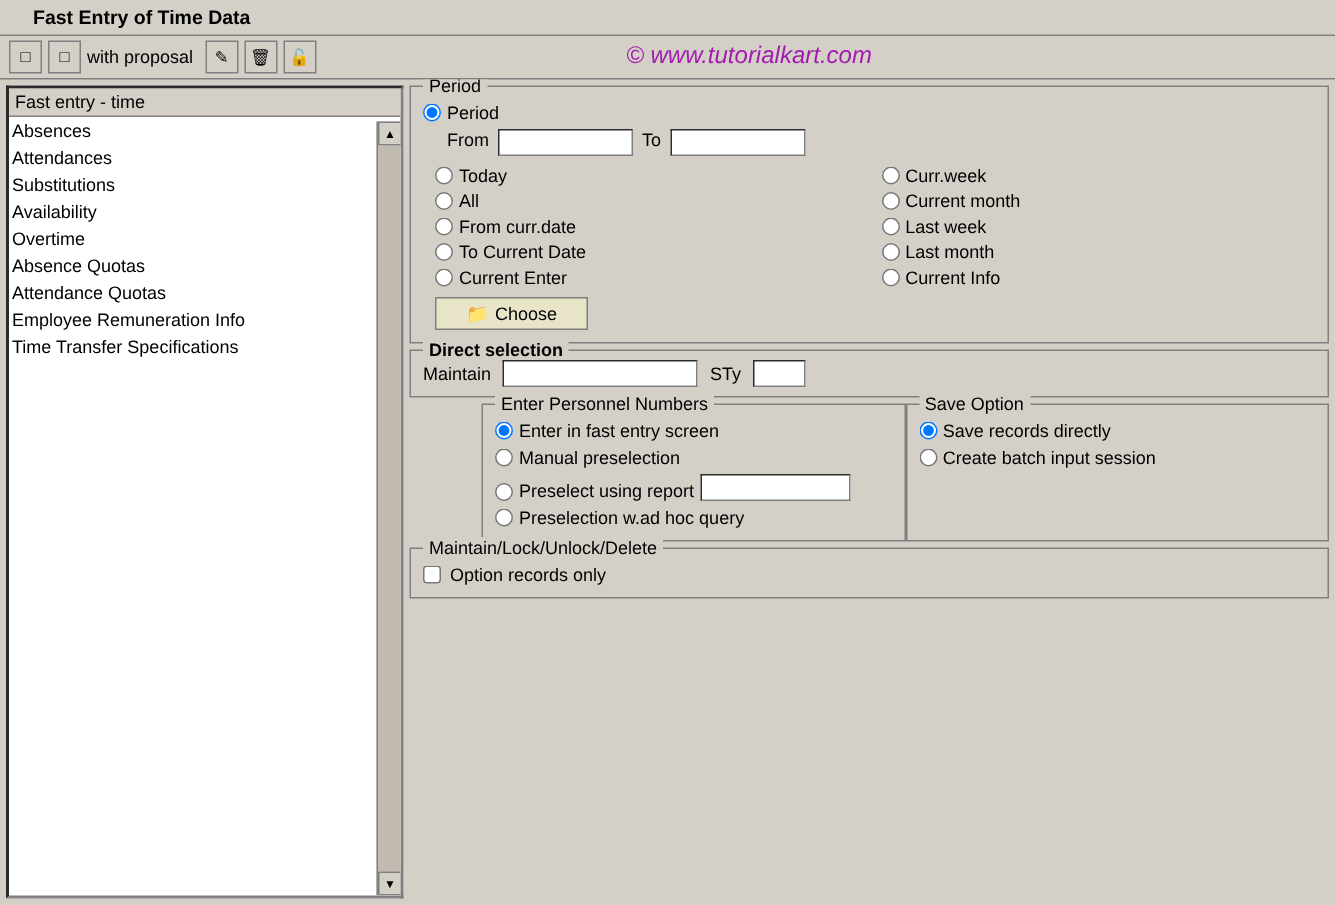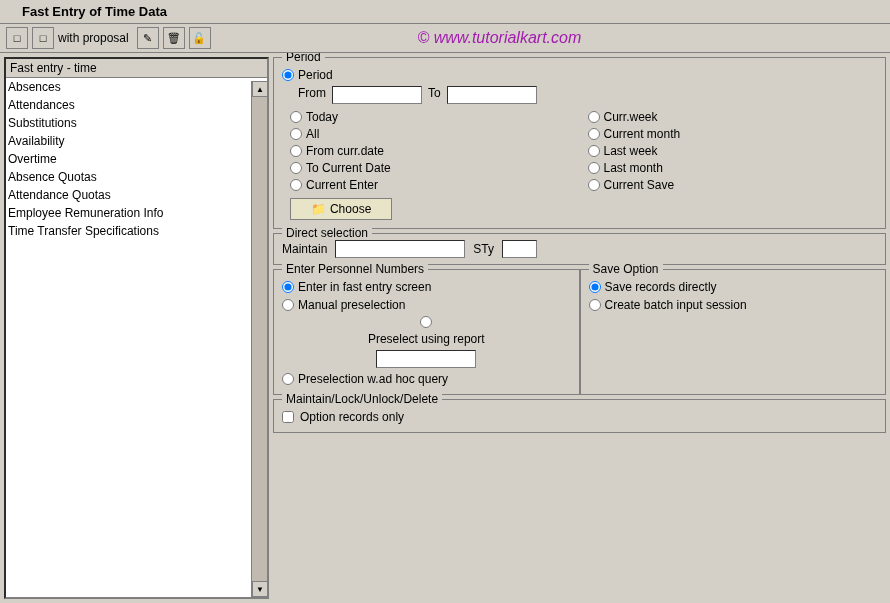--- a/index.html
+++ b/index.html
@@ -128,21 +128,21 @@
       background: #d4d0c8;
       position: relative;
     }
     .group-title {
       position: absolute;
       top: -8px;
       left: 8px;
       background: #d4d0c8;
       padding: 0 4px;
       font-size: 12px;
-      font-weight: normal;
+      font-weight: bold;
     }
     .group-content {
       padding: 10px 8px 8px 8px;
     }
 
     
     .period-box {
       border: 1px solid #808080;
       background: #d4d0c8;
       padding: 8px;
@@ -210,20 +210,21 @@
     .direct-row {
       display: flex;
       align-items: center;
       gap: 8px;
     }
 
     
     .personnel-save-row {
       display: flex;
       gap: 0;
+      margin-left: 48px;
     }
     .personnel-box {
       flex: 1;
       border: 1px solid #808080;
       background: #d4d0c8;
       position: relative;
     }
     .save-box {
       flex: 1;
       border: 1px solid #808080;
@@ -253,23 +254,22 @@
     }
     .maintain-content {
       padding: 10px 8px 8px 8px;
       display: flex;
       align-items: center;
       gap: 6px;
     }
 
     .preselect-row {
       display: flex;
-      align-items: center;
-      gap: 4px;
-      flex-direction: column;
+      align-items: flex-end;
+      gap: 4px;
     }
 
     label { cursor: pointer; }
   </style>
 </head>
 <body>
 
 <div class="window">
 
   <div class="title-bar">
@@ -367,21 +367,21 @@
               <input type="radio" name="period_type" id="r_lastmonth" style="">
               <label for="r_lastmonth">Last month</label>
             </div>
 
             <div class="radio-item">
               <input type="radio" name="period_type" id="r_currentperiod" style="">
               <label for="r_currentperiod">Current Enter</label>
             </div>
             <div class="radio-item">
               <input type="radio" name="period_type" id="r_currentyear" style="">
-              <label for="r_currentyear">Current Save</label>
+              <label for="r_currentyear">Current Info</label>
             </div>
           </div>
 
           <div style="margin-top:6px; margin-left:8px;">
             <button class="choose-btn">
               <span>📁</span>
               <span>Choose</span>
             </button>
           </div>
         </div>

